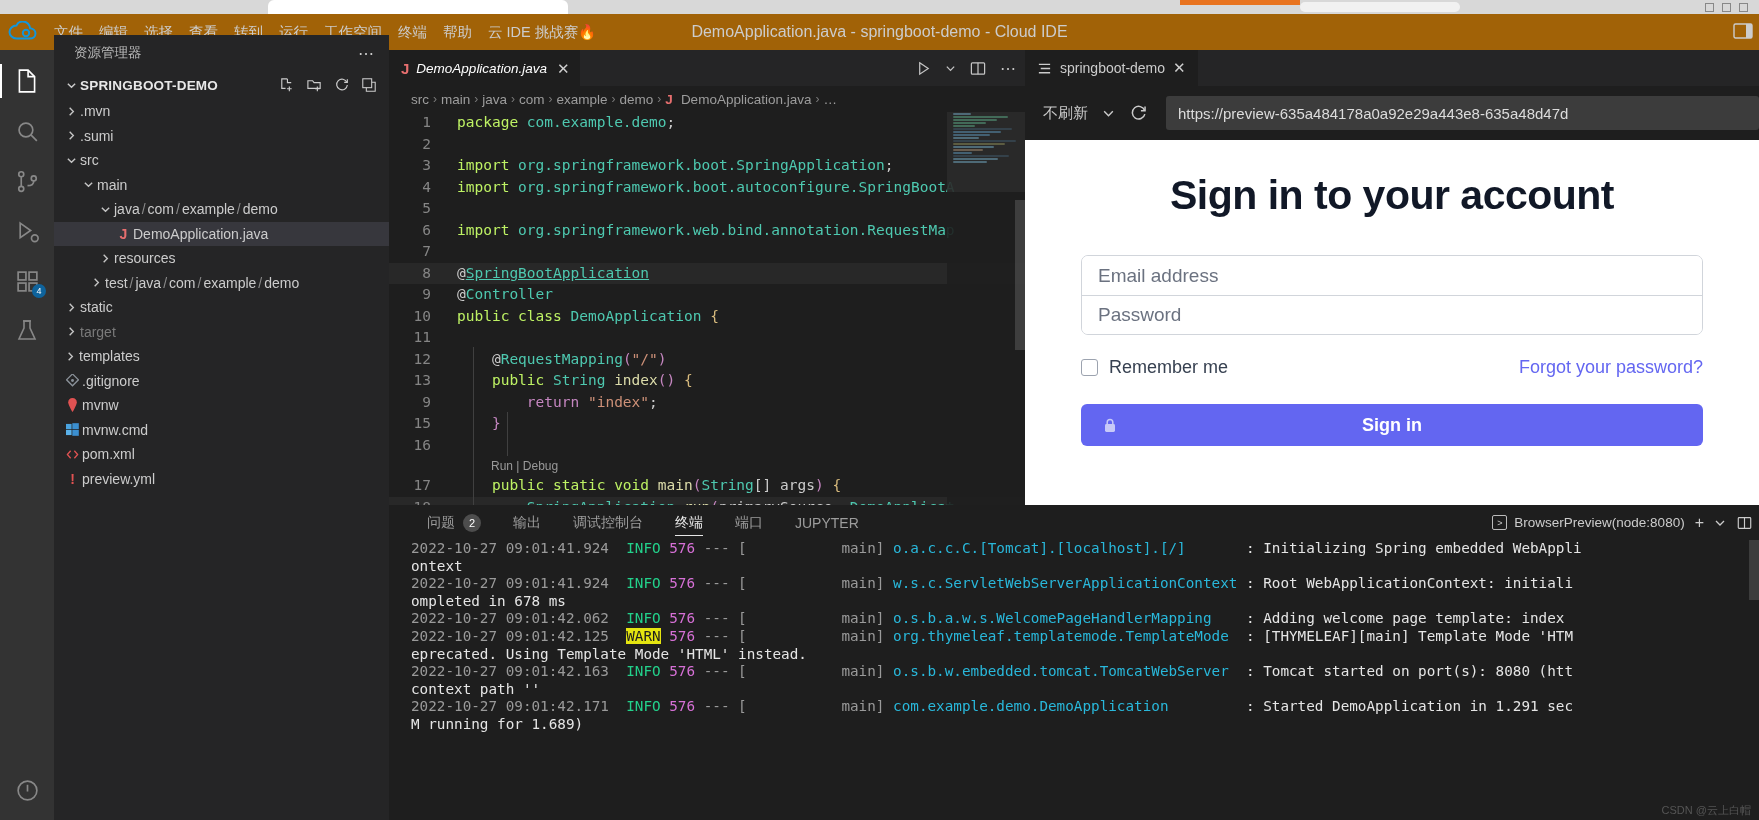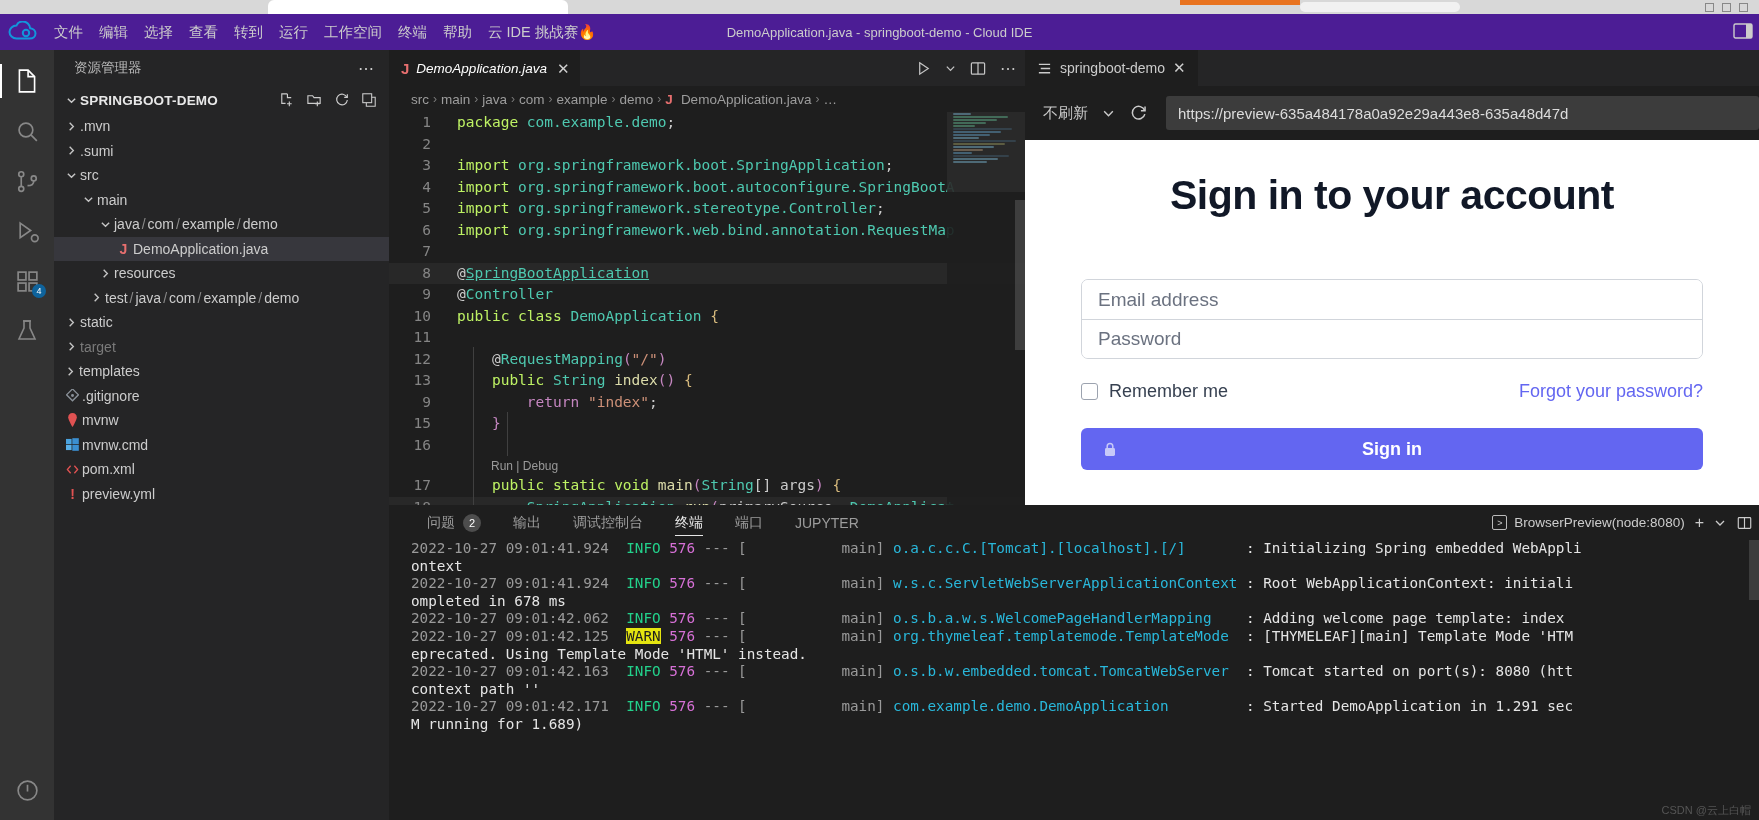--- a/index.html
+++ b/index.html
@@ -30,33 +30,33 @@
     background: #f1f1f1; border-radius: 5px;
   }
   .browser-chrome .ctrl {
     position: absolute; top: 3px; width: 9px; height: 9px;
     border: 1px solid #888;
   }
 
   
   .menubar {
     position: absolute; top: 14px; left: 0; width: 1759px; height: 36px;
-    background: #4c1d95;
+    background: #a16207;
     display: flex; align-items: center;
   }
   .logo-cloud {
     width: 46px; height: 36px; display: flex; align-items: center; justify-content: center;
   }
   .menu-item {
     color: #cccccc; font-size: 14.5px; padding: 0 8px; height: 36px;
     display: flex; align-items: center; white-space: nowrap; cursor: default;
   }
   .win-title {
     position: absolute; left: 0; right: 0; text-align: center;
-    color: #cccccc; font-size: 13px; pointer-events: none;
+    color: #cccccc; font-size: 16px; pointer-events: none;
   }
   .menubar-right {
     position: absolute; right: 6px; top: 8px; display: flex; gap: 10px;
   }
 
   
   .activitybar {
     position: absolute; top: 50px; left: 0; width: 54px; bottom: 0;
     background: #333333;
     display: flex; flex-direction: column; align-items: center; padding-top: 6px;
@@ -71,21 +71,21 @@
   }
   .act-badge {
     position: absolute; right: 8px; bottom: 8px;
     background: #0e639c; color: #fff; font-size: 9px; line-height: 14px;
     min-width: 14px; height: 14px; border-radius: 7px; text-align: center;
   }
   .act-bottom { margin-top: auto; padding-bottom: 10px; }
 
   
   .sidebar {
-    position: absolute; top: 50px; left: 54px; width: 335px; bottom: 0;
+    position: absolute; top: 35px; left: 54px; width: 335px; bottom: 0;
     background: #252526; color: #cccccc; overflow: hidden;
   }
   .side-head {
     height: 36px; display: flex; align-items: center; justify-content: space-between;
     padding: 0 14px 0 20px;
   }
   .side-head .title { font-size: 13.5px; color: #bbbbbb; }
   .side-head .dots { color: #cccccc; font-size: 16px; letter-spacing: 1px; cursor: pointer; }
   .tree-root {
     height: 28px; display: flex; align-items: center; padding-left: 9px;
@@ -186,21 +186,21 @@
     flex: 1; height: 34px; background: #3c3c3c; border-radius: 3px;
     display: flex; align-items: center; padding: 0 12px;
     color: #dcdcdc; font-size: 15px; white-space: nowrap; overflow: hidden;
     margin-left: 4px;
   }
   .pv-body { background: #ffffff; position: absolute; top: 90px; left: 0; right: 0; bottom: 0; overflow: hidden; }
   .signin-title {
     color: #111827; font-size: 41px; font-weight: bold; text-align: center;
     margin-top: 32px; letter-spacing: -.5px;
   }
-  .form-wrap { padding: 0 56px; margin-top: 60px; }
+  .form-wrap { padding: 0 56px; margin-top: 36px; }
   .field-group { border: 1px solid #d1d5db; border-radius: 7px; overflow: hidden; }
   .field {
     height: 39px; display: flex; align-items: center; padding: 0 16px;
     color: #6b7280; font-size: 19px; background: #fff; cursor: text;
   }
   .field + .field { border-top: 1px solid #d1d5db; }
   .row-opts {
     display: flex; align-items: center; justify-content: space-between;
     margin-top: 22px;
   }
@@ -579,21 +579,21 @@
         <span>DemoApplication.java</span>
         <span class="bc-sep">›</span>
         <span>…</span>
       </div>
 
     <div class="code" id="code-host">
         <div class="cline"><span class="lnum">1</span><span class="ctext"><span class="k">package </span><span class="t">com.example.demo</span><span class="pl">;</span></span></div>
         <div class="cline"><span class="lnum">2</span><span class="ctext"></span></div>
         <div class="cline"><span class="lnum">3</span><span class="ctext"><span class="k">import </span><span class="t">org.springframework.boot.SpringApplication</span><span class="pl">;</span></span></div>
         <div class="cline"><span class="lnum">4</span><span class="ctext"><span class="k">import </span><span class="t">org.springframework.boot.autoconfigure.SpringBootA</span></span></div>
-        <div class="cline"><span class="lnum">5</span><span class="ctext"><span class="k">import </span><span class="t">org.springframework.stereotype.Controller</span><span class="pl">;</span></span></div>
+        <div class="cline"><span class="lnum">5</span></div>
         <div class="cline"><span class="lnum">6</span><span class="ctext"><span class="k">import </span><span class="t">org.springframework.web.bind.annotation.RequestMap</span></span></div>
         <div class="cline"><span class="lnum">7</span><span class="ctext"></span></div>
         <div class="cline hl"><span class="lnum">8</span><span class="ctext"><span class="pl">@</span><span class="anu">SpringBootApplication</span></span></div>
         <div class="cline"><span class="lnum">9</span><span class="ctext"><span class="pl">@</span><span class="an">Controller</span></span></div>
         <div class="cline"><span class="lnum">10</span><span class="ctext"><span class="k">public </span><span class="k">class </span><span class="t">DemoApplication</span><span class="pl"> </span><span class="br">{</span></span></div>
         <div class="cline"><span class="lnum">11</span><span class="ctext"></span></div>
         <div class="cline"><span class="lnum">12</span><span class="ctext"><span class="pl">    @</span><span class="an">RequestMapping</span><span class="kp">(</span><span class="s">"/"</span><span class="kp">)</span></span></div>
         <div class="cline"><span class="lnum">13</span><span class="ctext"><span class="pl">    </span><span class="k">public </span><span class="t">String </span><span class="fn">index</span><span class="kp">()</span><span class="pl"> </span><span class="br">{</span></span></div>
         <div class="cline"><span class="lnum">9</span><span class="ctext"><span class="pl">        </span><span class="kp">return </span><span class="s">"index"</span><span class="pl">;</span></span></div>
         <div class="cline"><span class="lnum">15</span><span class="ctext"><span class="pl">    </span><span class="kp">}</span></span></div>

